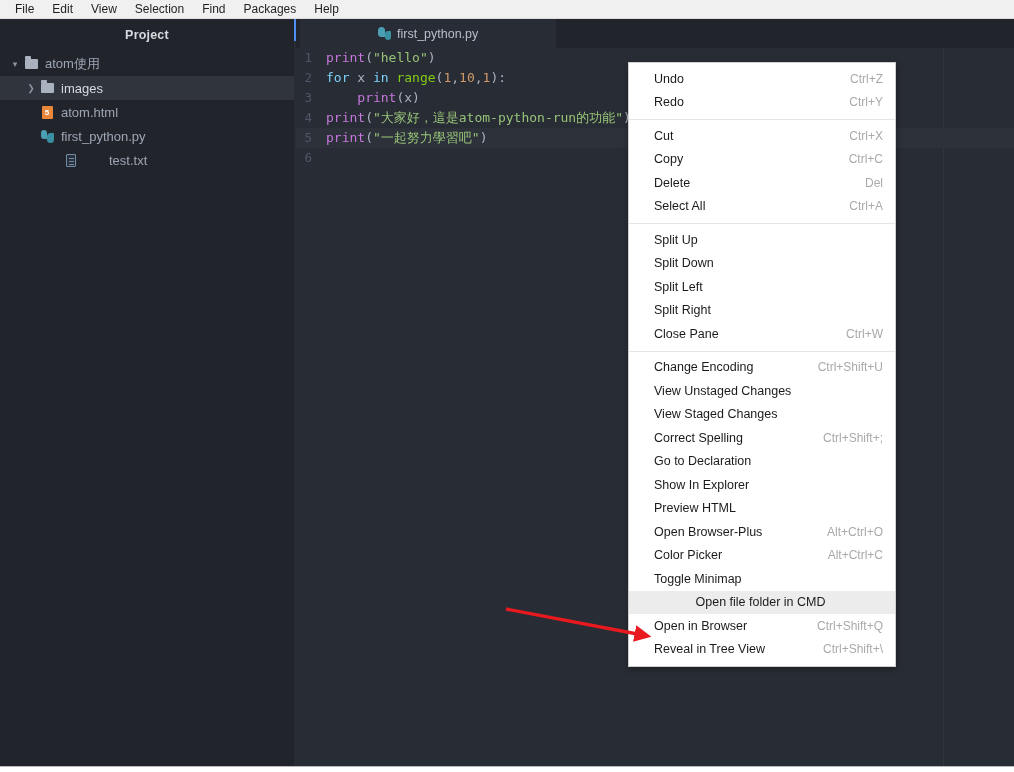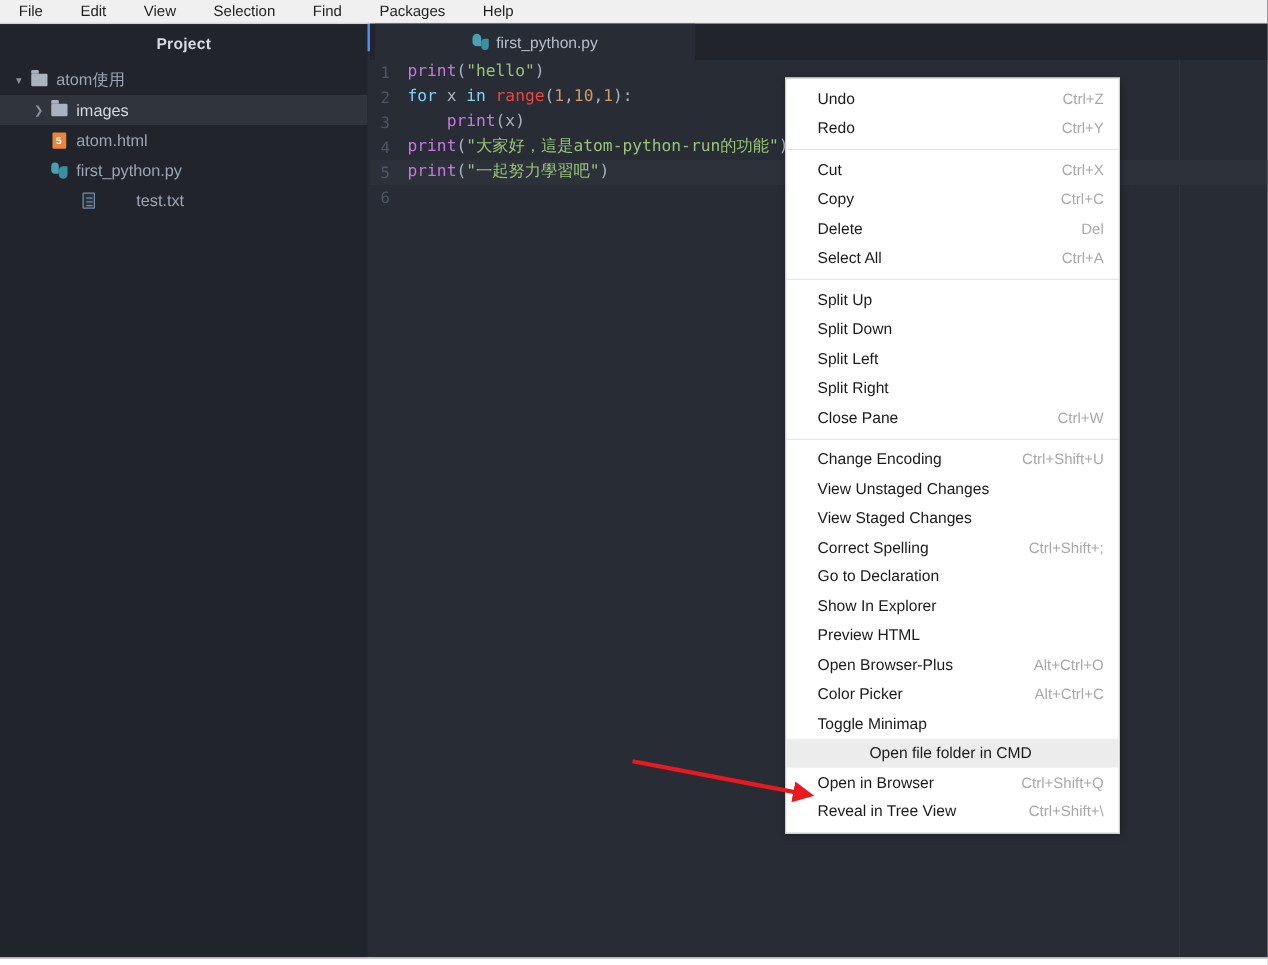--- a/index.html
+++ b/index.html
@@ -29,21 +29,20 @@
   #menubar {
     position: absolute;
     left: 0; top: 0;
     width: 1014px; height: 19px;
     background: #f0f0f0;
     border-bottom: 1px solid #dcdcdc;
     display: flex;
     align-items: center;
     padding-left: 6px;
     box-sizing: border-box;
-    gap: 12px;
   }
   .menubar-item {
     font-size: 12px;
     color: #1f1f1f;
     padding: 2px 9px;
     line-height: 14px;
     cursor: default;
     white-space: nowrap;
   }
 
@@ -208,21 +207,21 @@
     text-align: right;
     color: #4e5667;
     padding-right: 14px;
     box-sizing: border-box;
     font-size: 12.5px;
   }
   .ctext { flex: 1 1 auto; }
   .k-fn   { color: #c678dd; }
   .k-kw   { color: #7dd3fc; }
   .k-id   { color: #abb2bf; }
-  .k-call { color: #ef4444; }
+  .k-call { color: #84cc16; }
   .k-str  { color: #98c379; }
   .k-num  { color: #d19a66; }
   .k-pun  { color: #abb2bf; }
 
   
   #wrapguide {
     position: absolute;
     left: 647px; top: 29px;
     width: 1px; bottom: 0;
     background: rgba(255,255,255,0.045);

